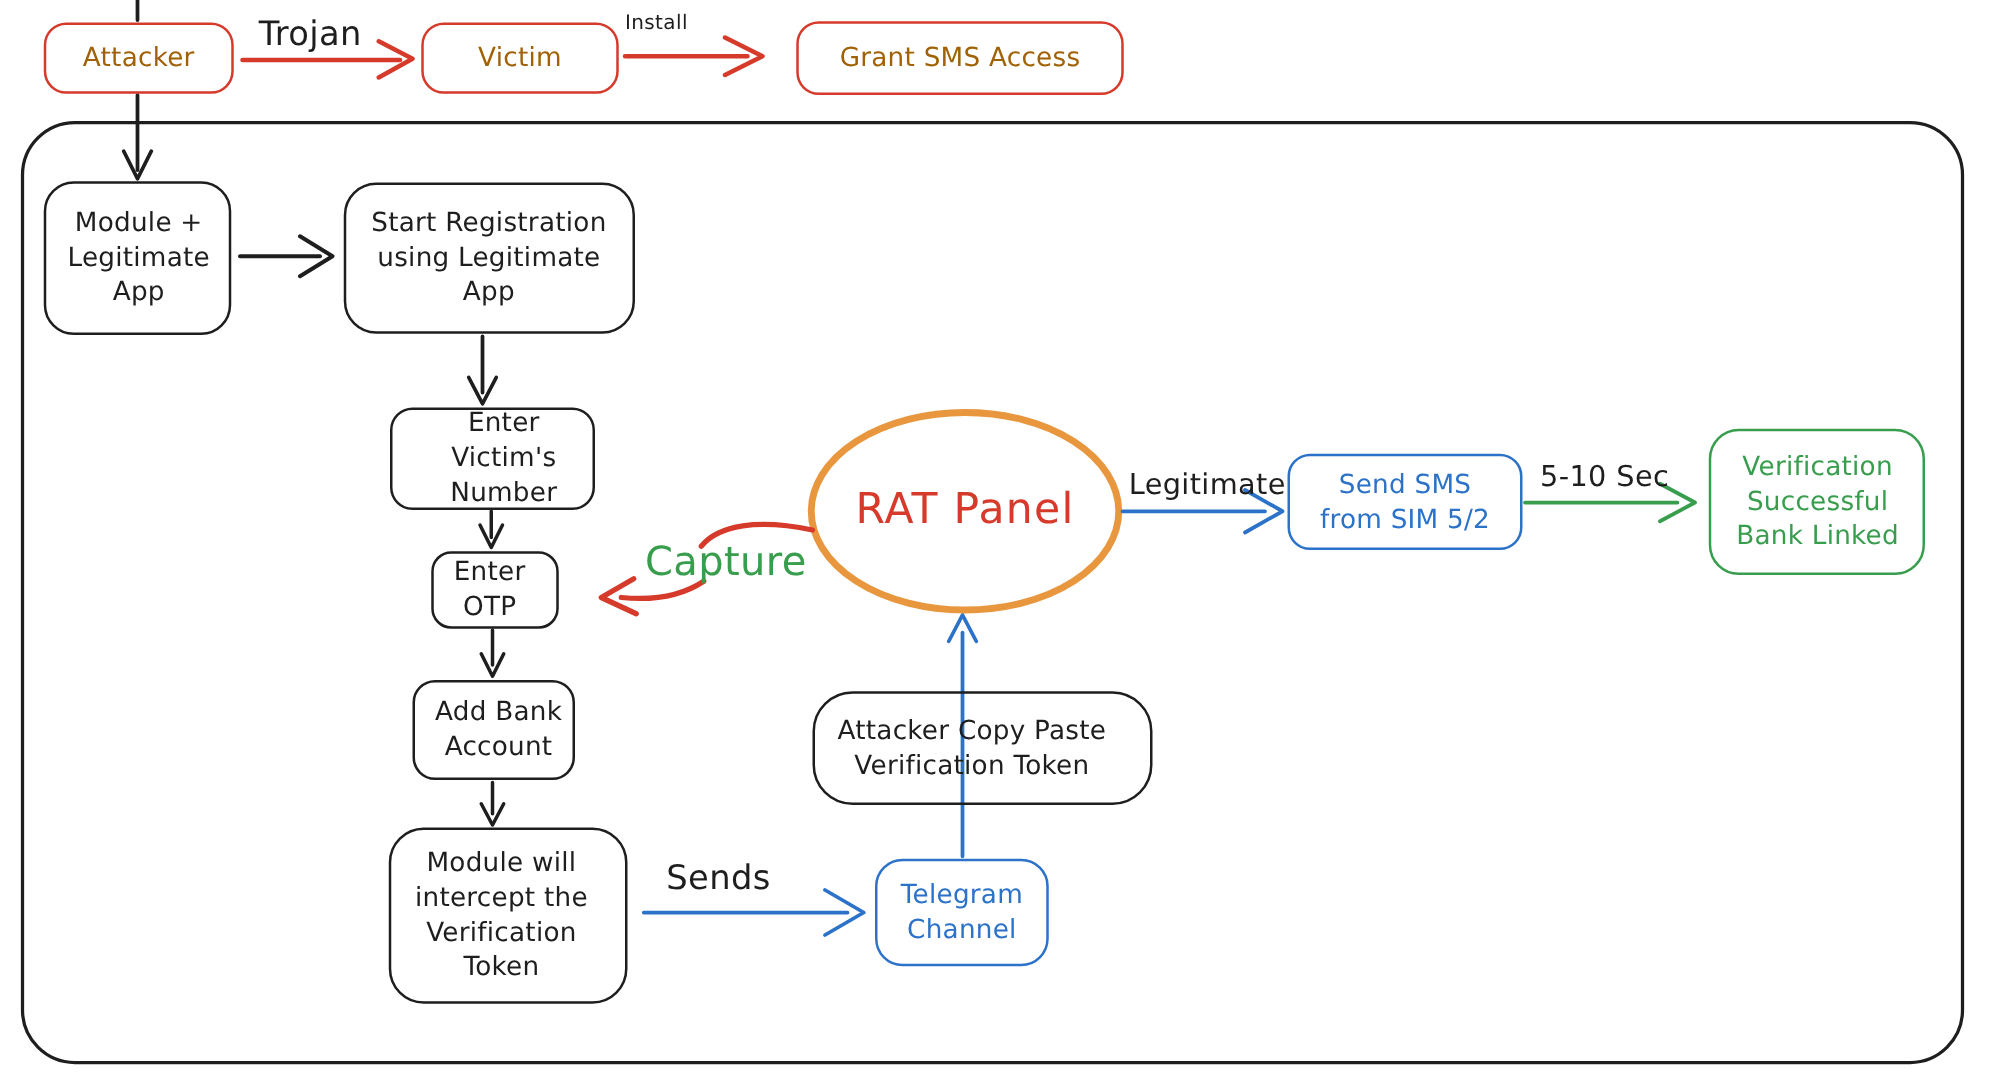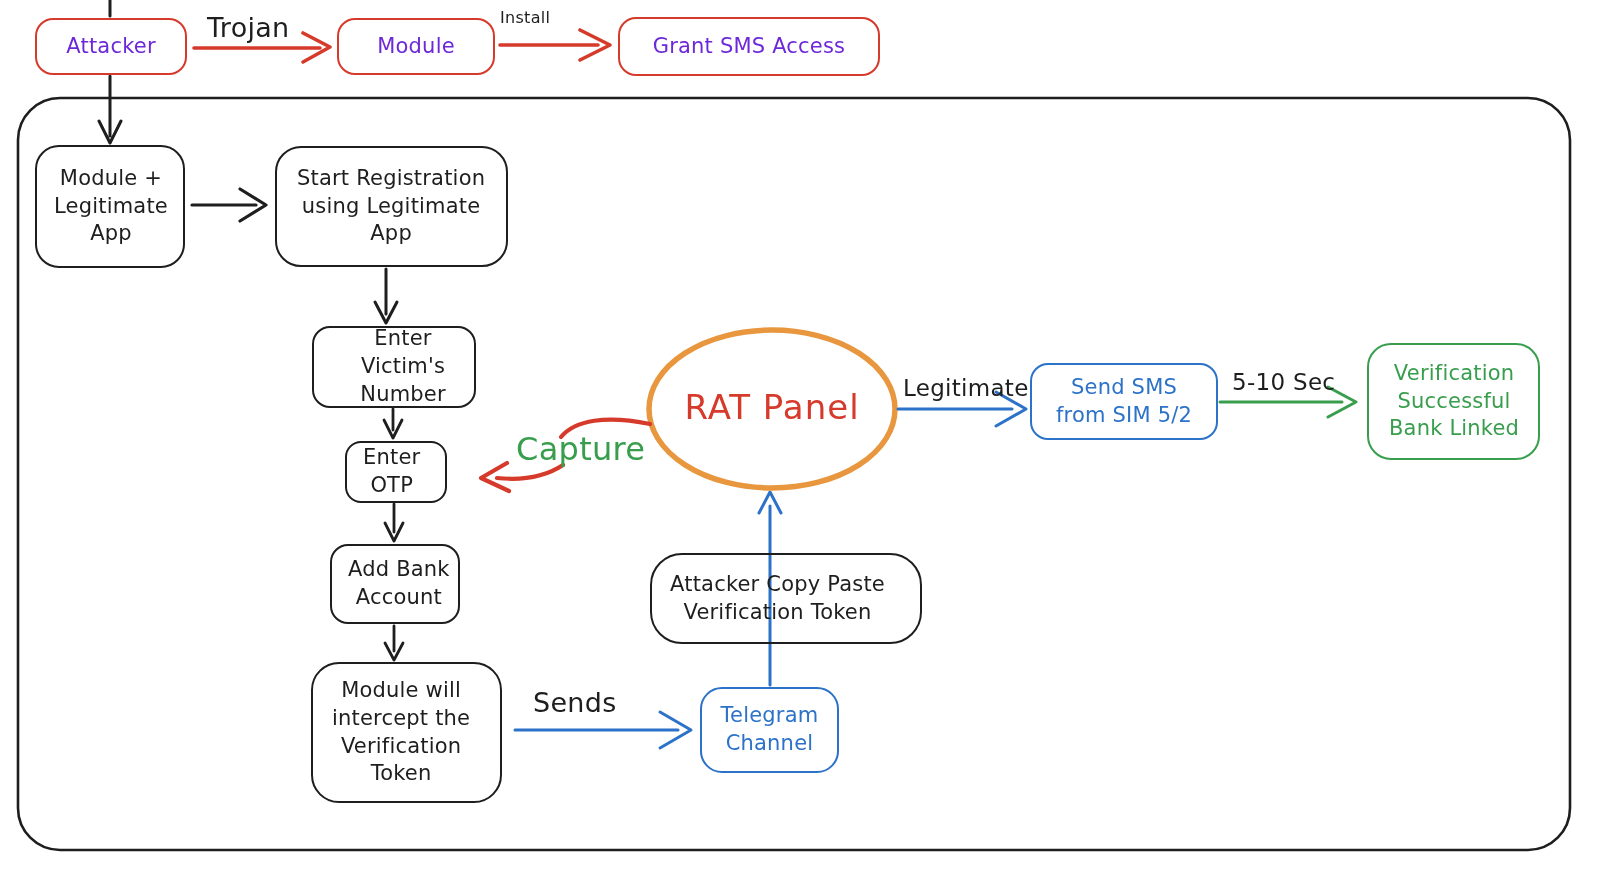--- a/index.html
+++ b/index.html
@@ -8,29 +8,29 @@
     font-family:"DejaVu Sans",sans-serif;color:#1e1e1e;
   }
   #wires{position:absolute;left:0;top:0;width:1600px;height:873px;}
   .node{
     position:absolute;box-sizing:border-box;border:2.5px solid #1e1e1e;border-radius:18px;
     background:#ffffff;white-space:pre-line;display:flex;align-items:center;
     font-size:21px;line-height:1.33;letter-spacing:.2px;
   }
   .node.left{justify-content:flex-start;text-align:center;}
   .node.center{justify-content:center;text-align:center;}
-  .red-node{border-color:#d63a2b;color:#6d28d9;}
+  .red-node{border-color:#d63a2b;color:#a16207;}
   .blue-node{border-color:#2b72c8;color:#2b72c8;}
   .green-node{border-color:#389e4d;color:#389e4d;}
   .label{position:absolute;color:#1e1e1e;white-space:nowrap;letter-spacing:.3px;}
 
   
   .attacker-box{left:35px;top:18px;width:152px;height:57px;}
   .victim-box{left:337px;top:18px;width:158px;height:57px;}
-  .grant-sms-box{left:618px;top:17px;width:262px;height:59px;}
+  .grant-sms-box{left:637px;top:17px;width:262px;height:59px;}
   .trojan-label{left:207px;top:12px;font-size:27px;}
   .install-label{left:500px;top:8px;font-size:16px;}
 
   
   .module-app-box{left:35px;top:145px;width:150px;height:123px;padding-left:17px;border-radius:24px;}
   .start-registration-box{left:275px;top:146px;width:233px;height:121px;padding-left:20px;border-radius:26px;}
   .enter-number-box{left:312px;top:326px;width:164px;height:82px;padding-left:18px;}
   .enter-otp-box{left:345px;top:441px;width:102px;height:62px;padding-left:16px;border-radius:16px;}
   .add-bank-box{left:330px;top:544px;width:130px;height:80px;padding-left:16px;}
   .intercept-box{left:311px;top:662px;width:191px;height:141px;padding-left:19px;border-radius:28px;}
@@ -83,21 +83,21 @@
 
     <path stroke="#d63a2b" stroke-width="4.2" d="M650 424 C606 415 575 420 561 437 M563 465 C542 479 517 480 497 478 M507 463 L481 478 L509 491"></path>
 
     <path stroke="#2b72c8" stroke-width="3" d="M898 409 H1012 M996 392 L1026 409 L996 426"></path>
 
     <path stroke="#389e4d" stroke-width="3" d="M1220 402 H1342 M1328 387 L1356 402 L1328 417"></path>
   </svg>
 
   <div class="node center red-node attacker-box">Attacker</div>
   <div class="label trojan-label">Trojan</div>
-  <div class="node center red-node victim-box">Module</div>
+  <div class="node center red-node victim-box">Victim</div>
   <div class="label install-label">Install</div>
   <div class="node center red-node grant-sms-box">Grant SMS Access</div>
 
   <div class="node left module-app-box">Module +
 Legitimate
 App</div>
   <div class="node left start-registration-box">Start Registration
 using Legitimate
 App</div>
   <div class="node left enter-otp-box">Enter

